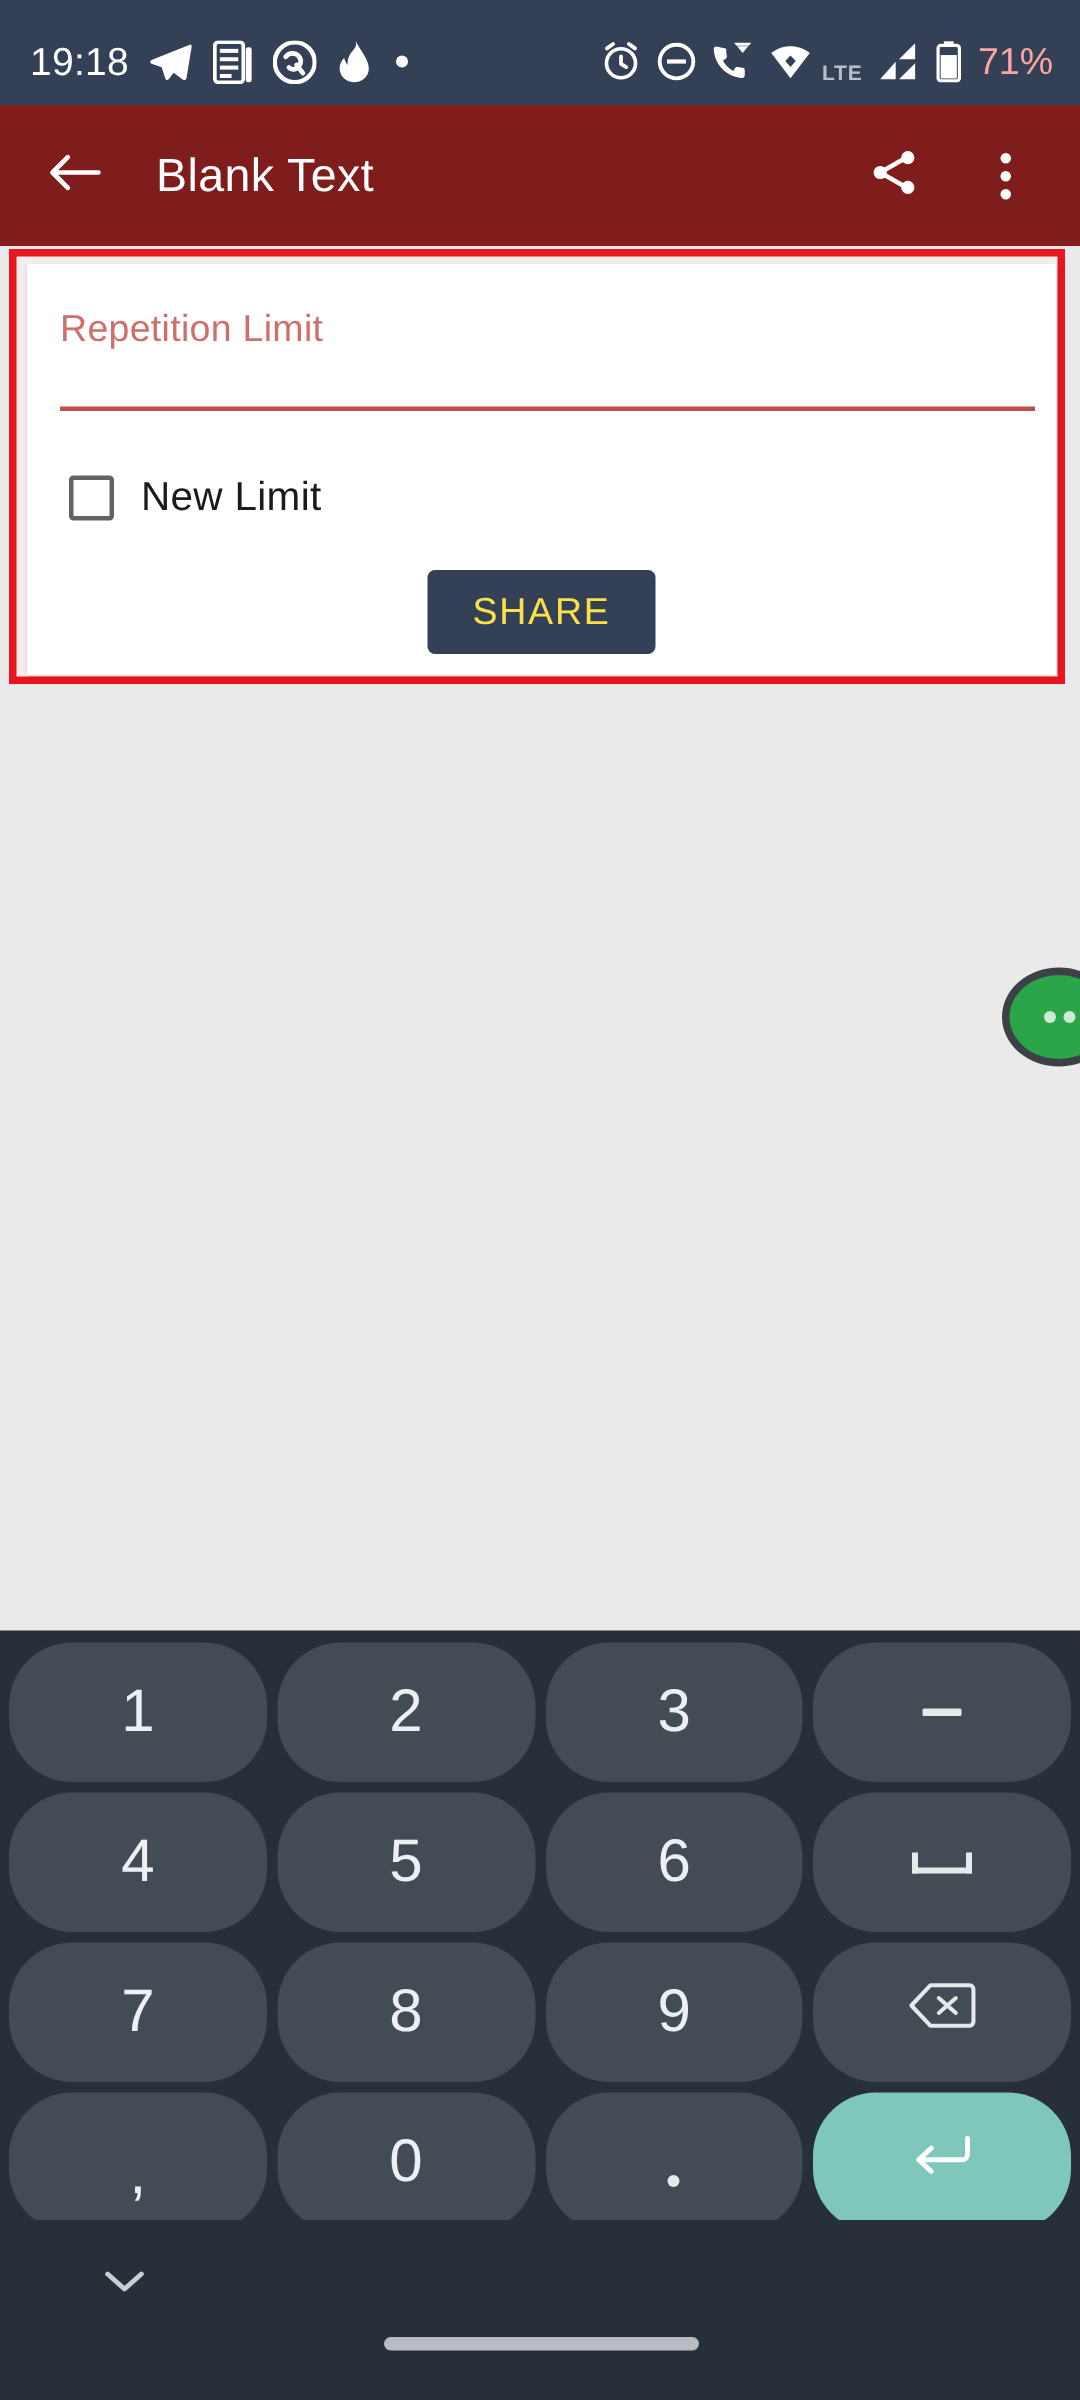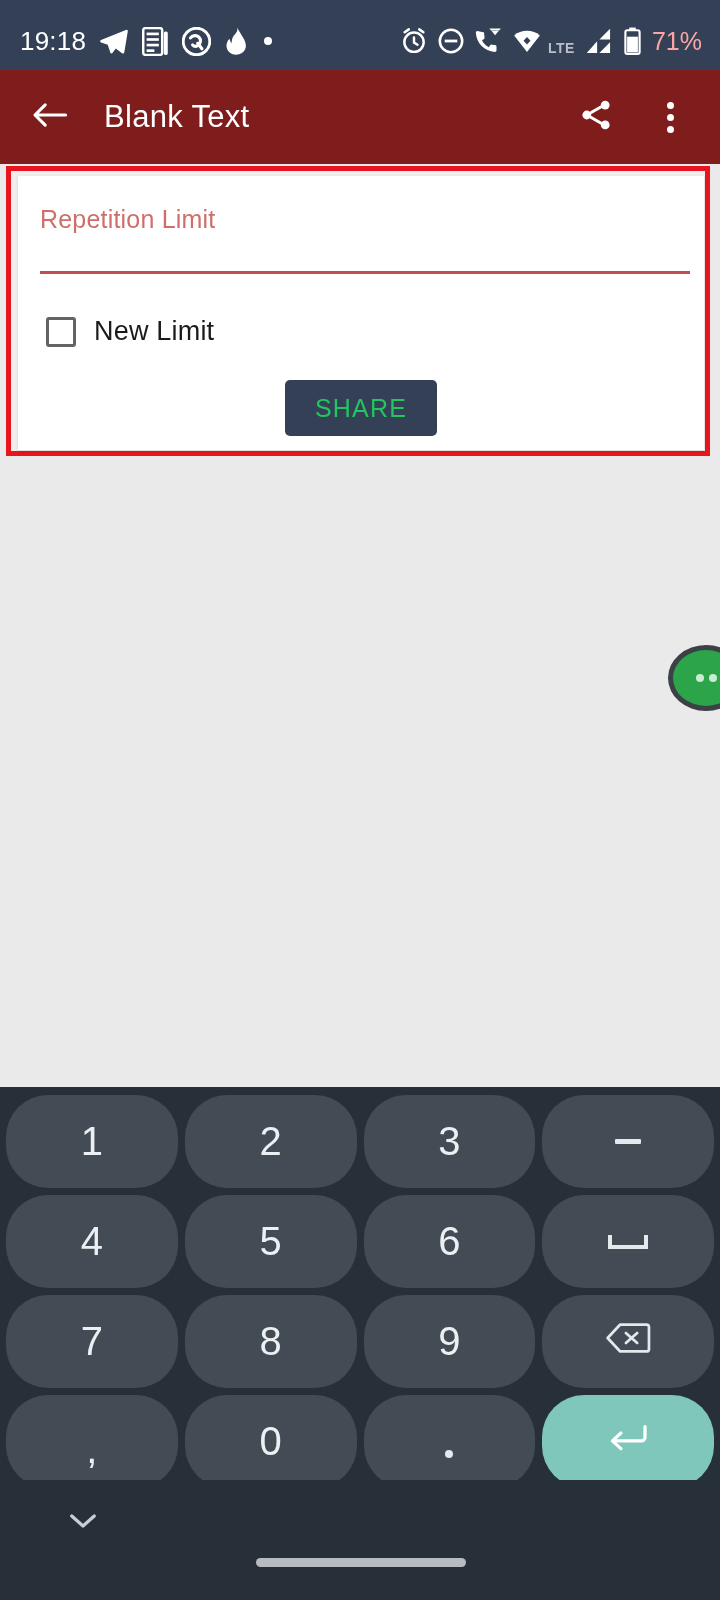--- a/index.html
+++ b/index.html
@@ -74,21 +74,21 @@
   .checkbox {
     width: 30px; height: 30px; border: 3px solid #636363; border-radius: 3px;
     background: #fff;
   }
   .checkbox-label { font-size: 27px; color: #1b1b1b; letter-spacing: 0.2px; }
   .btn-row {
     position: absolute; top: 204px; left: 0; width: 686px;
     display: flex; justify-content: center; gap: 12px;
   }
   .mbtn {
-    background: #344055; color: #22c55e; border: none; border-radius: 5px;
+    background: #344055; color: #fde047; border: none; border-radius: 5px;
     font-family: "Liberation Sans", sans-serif;
     font-size: 25px; letter-spacing: 1.2px;
     padding: 11px 26px; height: 56px; min-width: 152px;
   }
 
   
   .float-bubble {
     position: absolute; top: 645px; left: 668px;
     width: 76px; height: 66px; border-radius: 50%;
     background: #2ca44a; border: 5px solid #3b4147;

